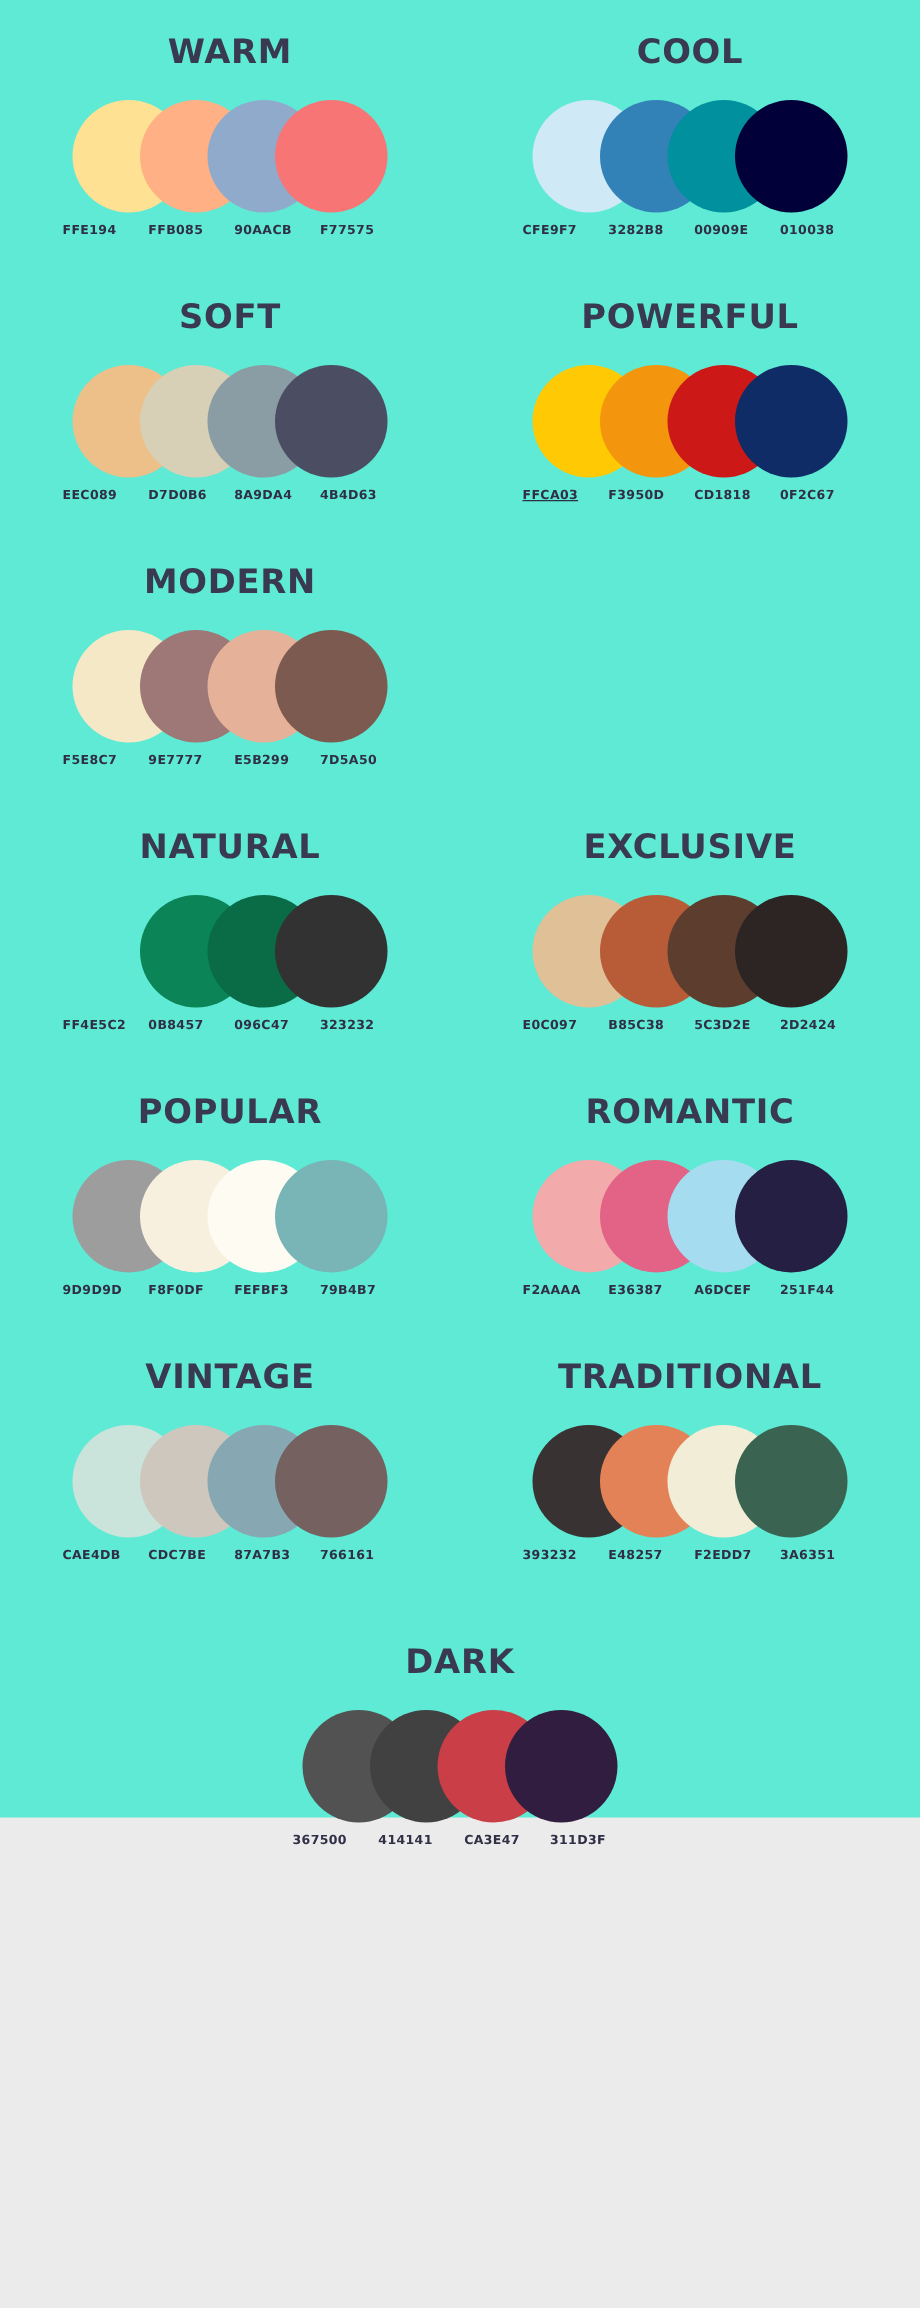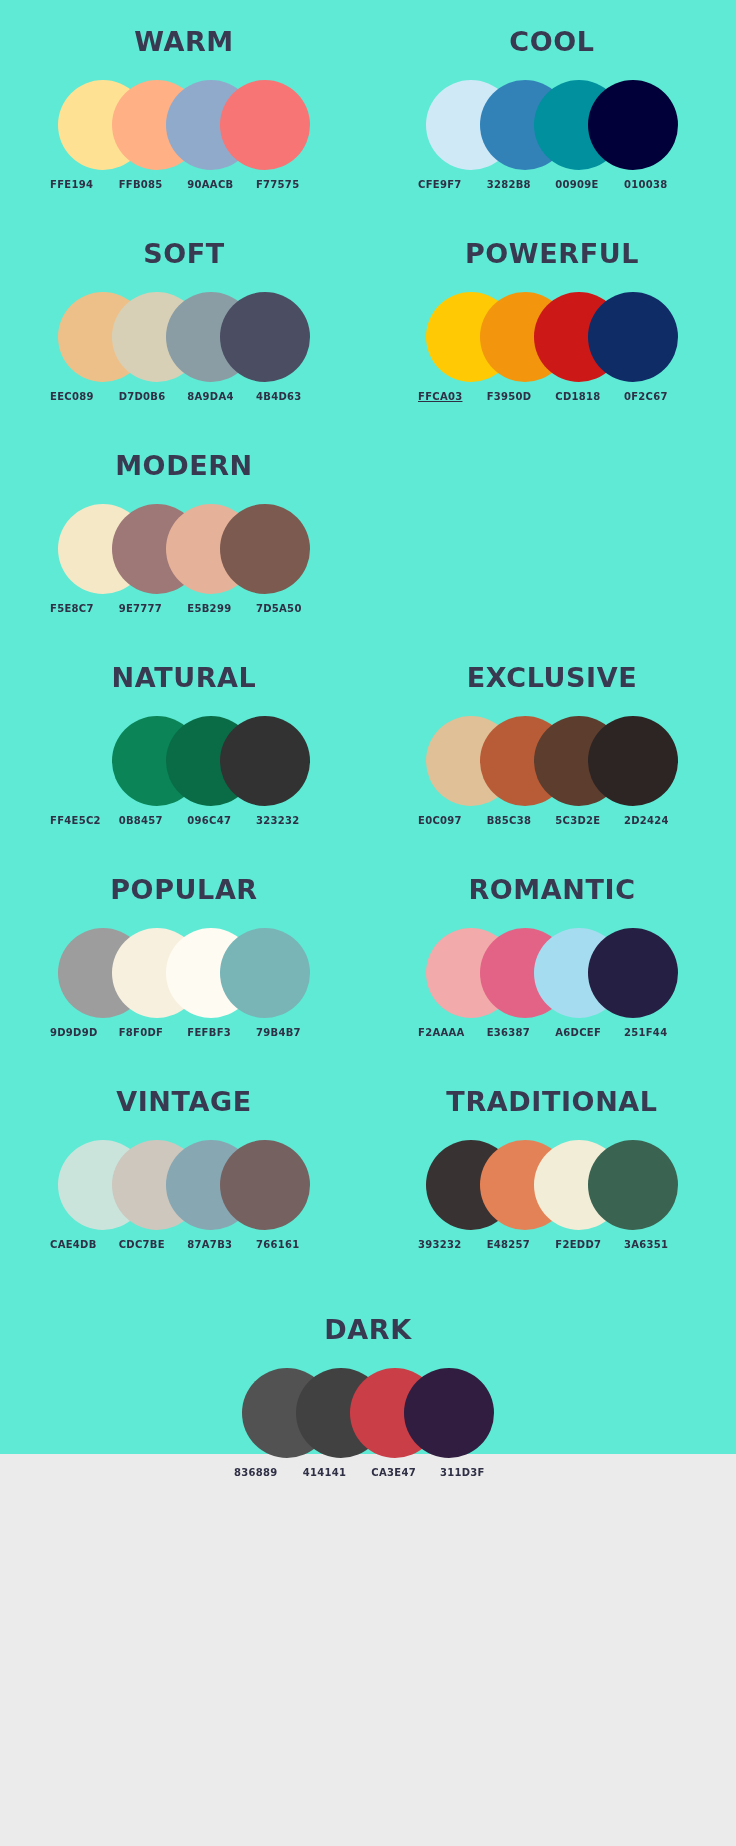--- a/index.html
+++ b/index.html
@@ -269,21 +269,21 @@
   <div class="row">
     <div class="cell single">
       <div class="title" style="color: rgb(57, 57, 82);">DARK</div>
       <div class="swatches">
         <div class="dot i0" style="background: rgb(82, 82, 82);"></div>
         <div class="dot i1" style="background: rgb(65, 65, 65);"></div>
         <div class="dot i2" style="background: rgb(202, 62, 71);"></div>
         <div class="dot i3" style="background: rgb(49, 29, 63);"></div>
       </div>
       <div class="codes">
-        <div class="code" style="color: rgb(47, 47, 70);">836889</div>
+        <div class="code" style="color: rgb(47, 47, 70);">367500</div>
         <div class="code" style="color: rgb(47, 47, 70);">414141</div>
         <div class="code" style="color: rgb(47, 47, 70);">CA3E47</div>
         <div class="code" style="color: rgb(47, 47, 70);">311D3F</div>
       </div>
     </div>
   </div>
 
 </div>
 
 </body></html>

